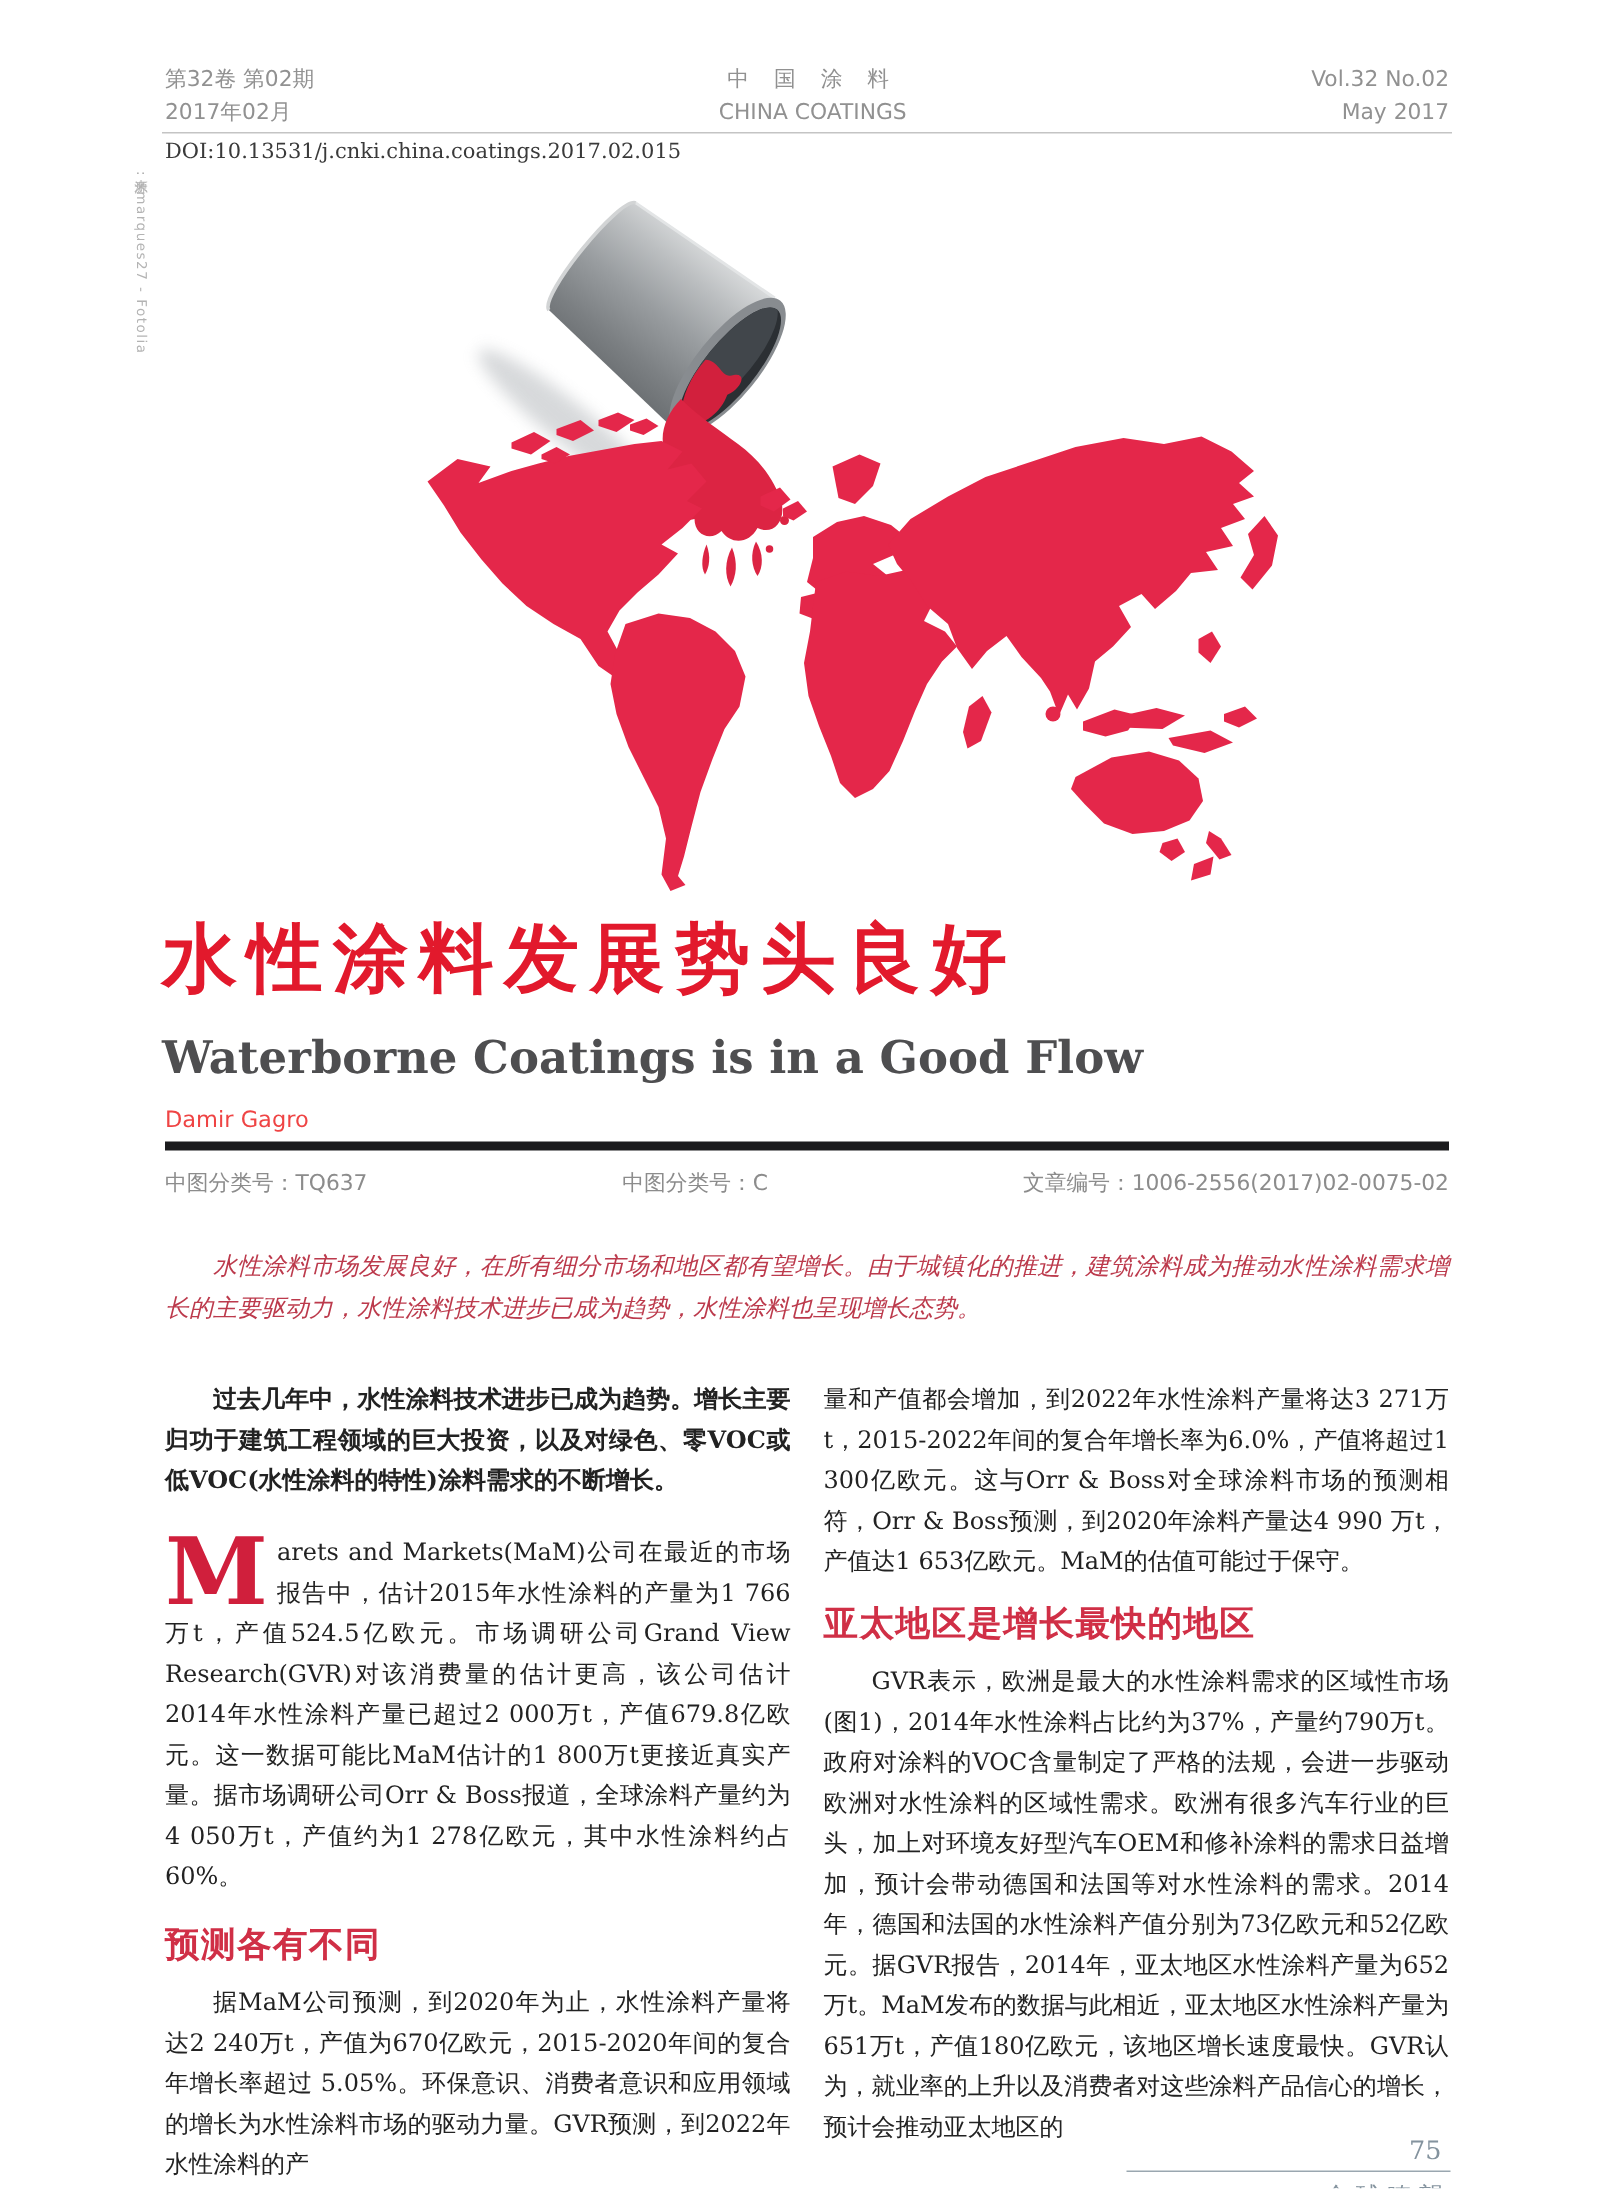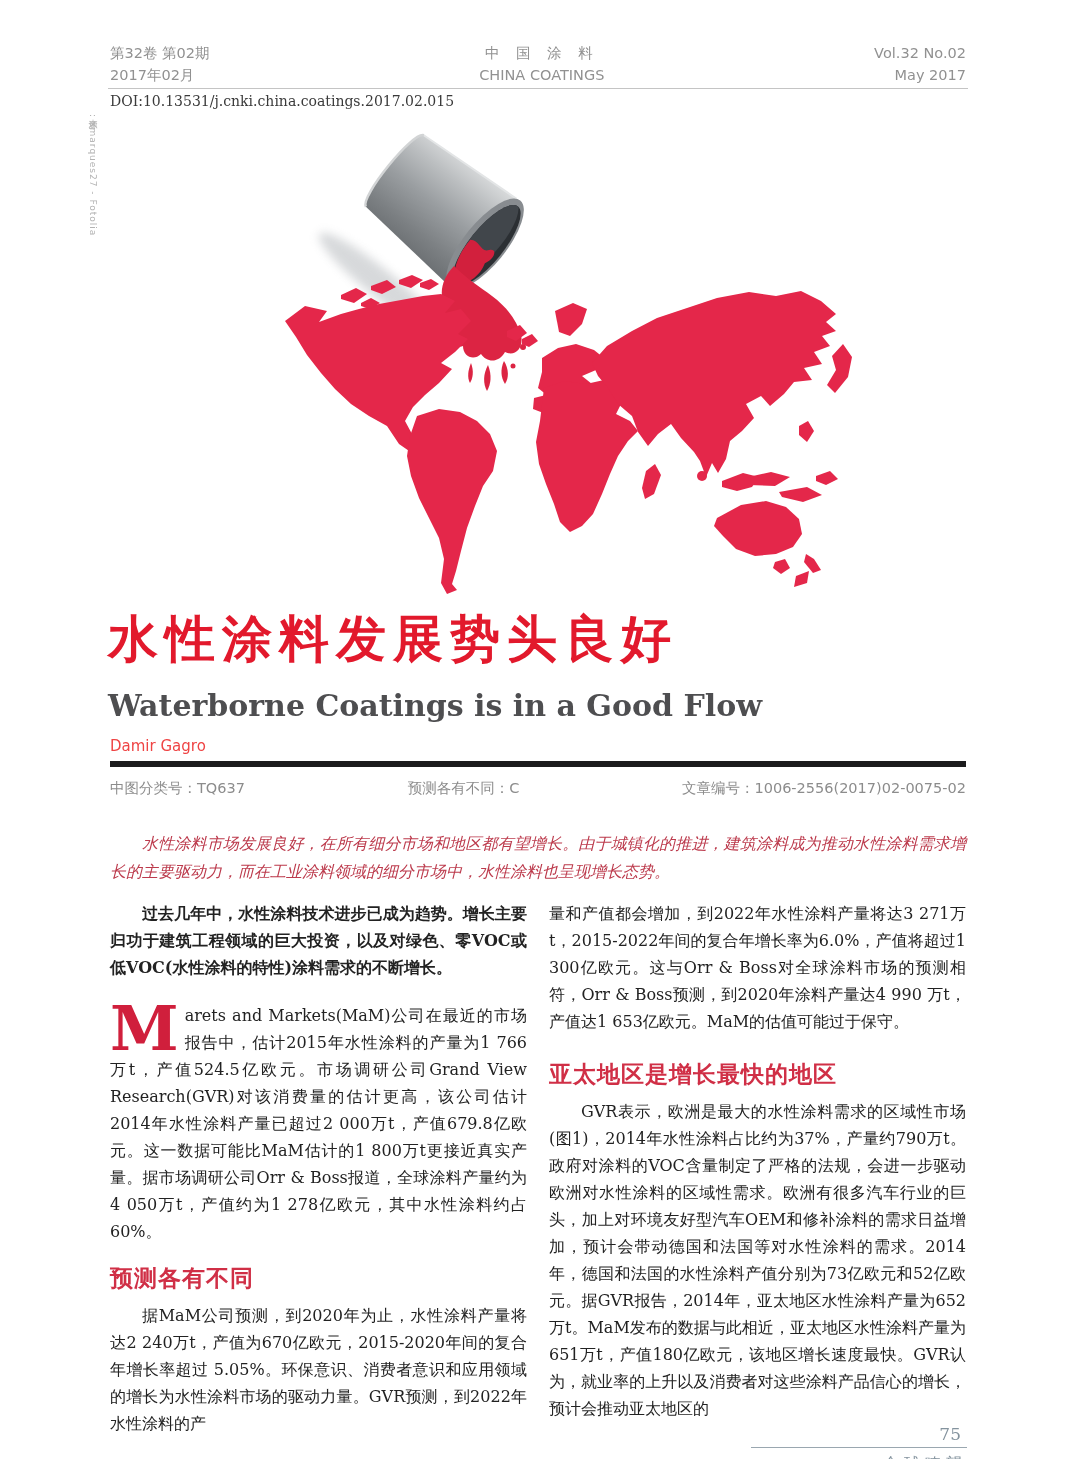--- a/index.html
+++ b/index.html
@@ -31,31 +31,31 @@
 
   
   .meta{position:absolute;left:110px;top:779px;width:856px;display:flex;justify-content:space-between;
         font-family:"DejaVu Sans","Liberation Sans",sans-serif;font-size:14.5px;color:#8c8c8c;text-align:right;}
 
   
   .abstract{position:absolute;left:110px;top:830px;width:856px;font-size:16px;line-height:28px;
             color:#bc3a4c;text-align:justify;text-indent:2em;font-style:italic;}
 
   
-  .cols{position:absolute;left:110px;top:900px;width:856px;display:flex;gap:22px;}
+  .cols{position:absolute;left:110px;top:919px;width:856px;display:flex;gap:22px;}
   .col{width:421px;font-size:16px;line-height:27px;text-align:justify;}
   .col p{margin:0;}
   .p-indent{text-indent:2em;}
   .lead{font-weight:bold;}
   .p-market{margin-top:21px !important;}
   .dropcap{float:left;font-size:62px;line-height:46px;font-weight:bold;color:#d01f3c;
            padding:4px 6px 0 0;font-family:"DejaVu Serif","Liberation Serif",serif;}
   h2.sec{font-family:"DejaVu Sans","Liberation Sans",sans-serif;font-size:23px;color:#d02f46;
          margin:20px 0 10px 0;font-weight:bold;letter-spacing:1px;}
-  .col-r h2.sec{margin-top:26px;}
+  .col-r h2.sec{margin-top:16px;}
 
   
   .footer{position:absolute;right:108px;top:1424px;width:216px;text-align:right;color:#84939e;}
   .footer .pn{font-size:17px;padding-right:6px;}
   .footer .fline{border-top:1px solid #9aa7b0;margin:3px 0 6px 0;}
   .footer .fcn{font-size:16px;letter-spacing:5px;}
   .footer .fen{font-size:16px;letter-spacing:1px;margin-top:3px;}
 </style>
 </head>
 <body>
@@ -177,25 +177,25 @@
     </svg>
   </div>
 
   <div class="title-cn">水性涂料发展势头良好</div>
   <div class="title-en">Waterborne Coatings is in a Good Flow</div>
   <div class="author">Damir Gagro</div>
   <div class="black-rule"></div>
 
   <div class="meta">
     <span>中图分类号：TQ637</span>
-    <span>预测各有不同：C</span>
+    <span>中图分类号：C</span>
     <span>文章编号：1006-2556(2017)02-0075-02</span>
   </div>
 
-  <div class="abstract">水性涂料市场发展良好，在所有细分市场和地区都有望增长。由于城镇化的推进，建筑涂料成为推动水性涂料需求增长的主要驱动力，而在工业涂料领域的细分市场中，水性涂料也呈现增长态势。</div>
+  <div class="abstract">水性涂料市场发展良好，在所有细分市场和地区都有望增长。由于城镇化的推进，建筑涂料成为推动水性涂料需求增长的主要驱动力，水性涂料技术进步已成为趋势，水性涂料也呈现增长态势。</div>
 
   <div class="cols">
     <div class="col">
       <p class="lead p-indent">过去几年中，水性涂料技术进步已成为趋势。增长主要归功于建筑工程领域的巨大投资，以及对绿色、零VOC或低VOC(水性涂料的特性)涂料需求的不断增长。</p>
       <p class="p-market"><span class="dropcap">M</span><span>arets and Markets(MaM)公司在最近的市场报告中，估计2015年水性涂料的产量为1 766万t，产值524.5亿欧元。市场调研公司Grand View Research(GVR)对该消费量的估计更高，该公司估计2014年水性涂料产量已超过2 000万t，产值679.8亿欧元。这一数据可能比MaM估计的1 800万t更接近真实产量。据市场调研公司Orr &amp; Boss报道，全球涂料产量约为4 050万t，产值约为1 278亿欧元，其中水性涂料约占60%。</span></p>
       <h2 class="sec">预测各有不同</h2>
       <p class="p-indent">据MaM公司预测，到2020年为止，水性涂料产量将达2 240万t，产值为670亿欧元，2015-2020年间的复合年增长率超过 5.05%。环保意识、消费者意识和应用领域的增长为水性涂料市场的驱动力量。GVR预测，到2022年水性涂料的产</p>
     </div>
     <div class="col col-r">
       <p>量和产值都会增加，到2022年水性涂料产量将达3 271万t，2015-2022年间的复合年增长率为6.0%，产值将超过1 300亿欧元。这与Orr &amp; Boss对全球涂料市场的预测相符，Orr &amp; Boss预测，到2020年涂料产量达4 990 万t，产值达1 653亿欧元。MaM的估值可能过于保守。</p>

